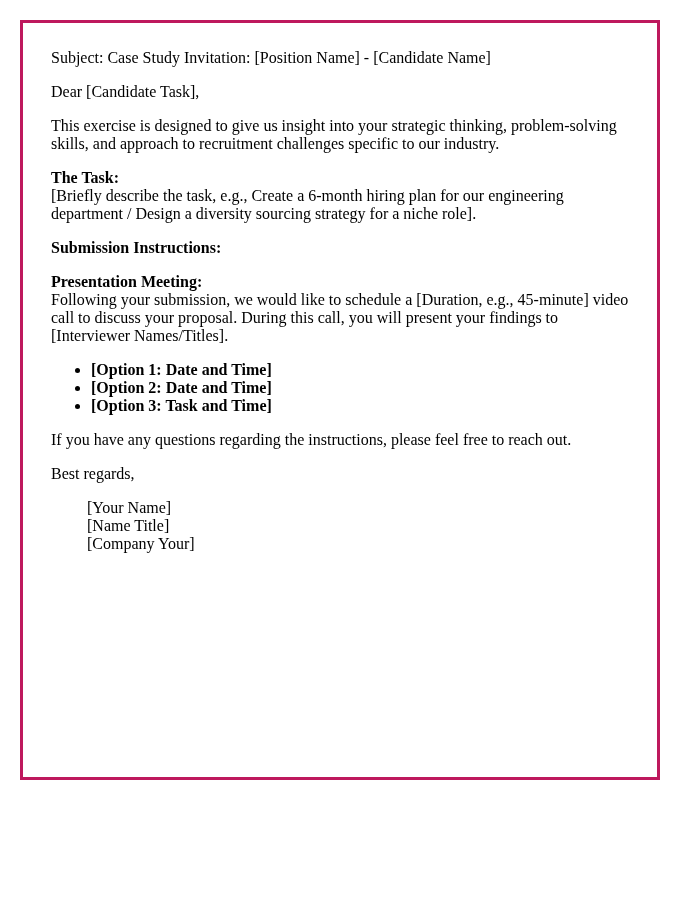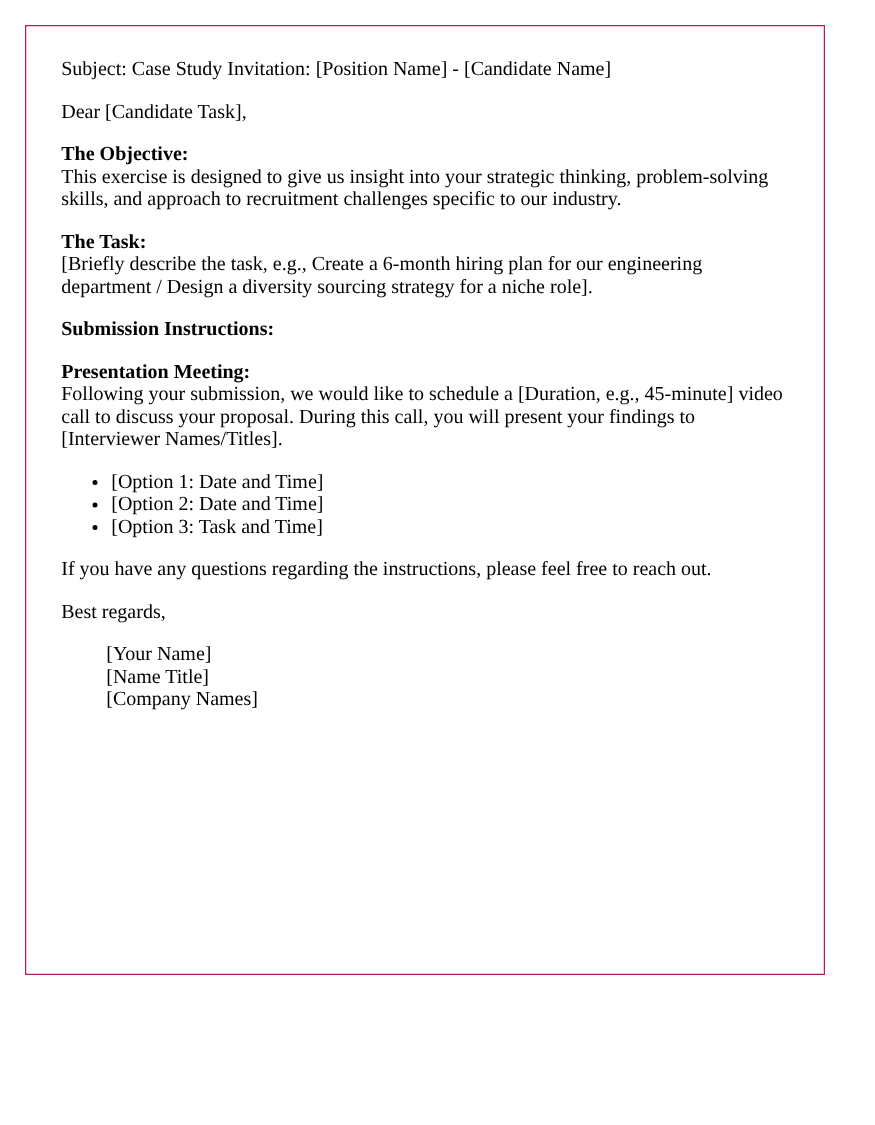--- a/index.html
+++ b/index.html
@@ -1,43 +1,42 @@
 <!DOCTYPE html>
 <html><head>
   <meta charset="utf-8">
   <style>
     html, body { margin: 0; padding: 0; background: #ffffff; }
     body { width: 700px; height: 900px; position: relative; }
     .letter {
       position: absolute;
       left: 20px; top: 20px;
       width: 640px; height: 760px;
-      border: 1px solid #be185d;
+      border: 3px solid #be185d;
       box-sizing: border-box;
       padding: 26px 28px 0 28px;
       font-family: "Liberation Serif", serif;
       font-size: 16px;
       line-height: 18px;
       color: #000000;
     }
     .letter p { margin: 0 0 16px 0; }
     .section-title { font-weight: bold; display: block; }
-    ul.options { margin: 12px 0 16px 0; padding-left: 40px; }
+    ul.options { margin: 12px 0 16px 0; padding-left: 40px; font-weight: bold; }
     ul.options li { margin: 0; }
     .sig span { display: block; margin-left: 36px; }
   </style>
 </head>
 <body>
 
 <div class="letter">
   <p>Subject: Case Study Invitation: [Position Name] - [Candidate Name]</p>
   <p>Dear [Candidate Task],</p>
 
   <p>
-    <span class="section-title">The Objective:</span>
     <span>This exercise is designed to give us insight into your strategic thinking, problem-solving skills, and approach to recruitment challenges specific to our industry.</span>
   </p>
   <p>
     <span class="section-title">The Task:</span>
     <span>[Briefly describe the task, e.g., Create a 6-month hiring plan for our engineering department / Design a diversity sourcing strategy for a niche role].</span>
   </p>
   <p>
     <span class="section-title">Submission Instructions:</span>
   </p>
   <p>
@@ -49,15 +48,15 @@
     <li>[Option 1: Date and Time]</li>
     <li>[Option 2: Date and Time]</li>
     <li>[Option 3: Task and Time]</li>
   </ul>
 
   <p>If you have any questions regarding the instructions, please feel free to reach out.</p>
   <p>Best regards,</p>
   <p class="sig">
     <span>[Your Name]</span>
     <span>[Name Title]</span>
-    <span>[Company Names]</span>
+    <span>[Company Your]</span>
   </p>
 </div>
 
 </body></html>

